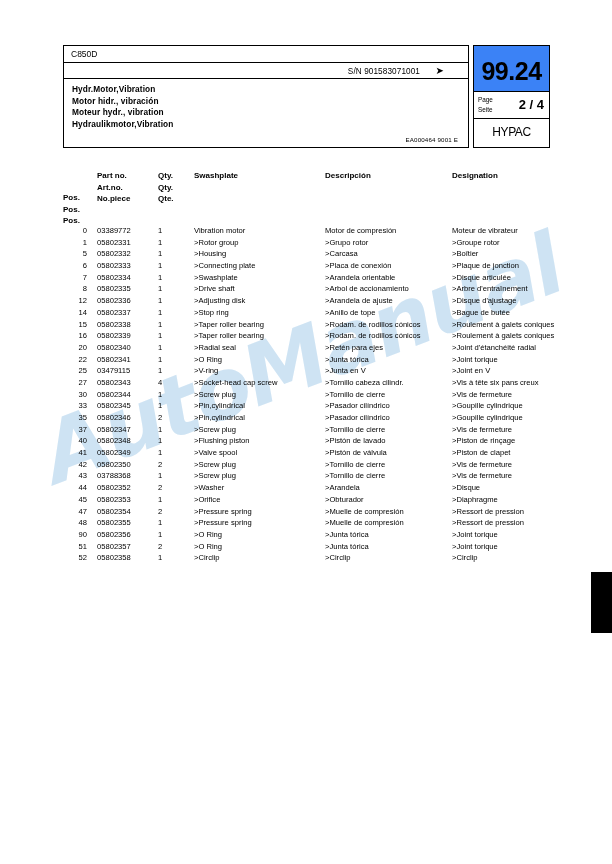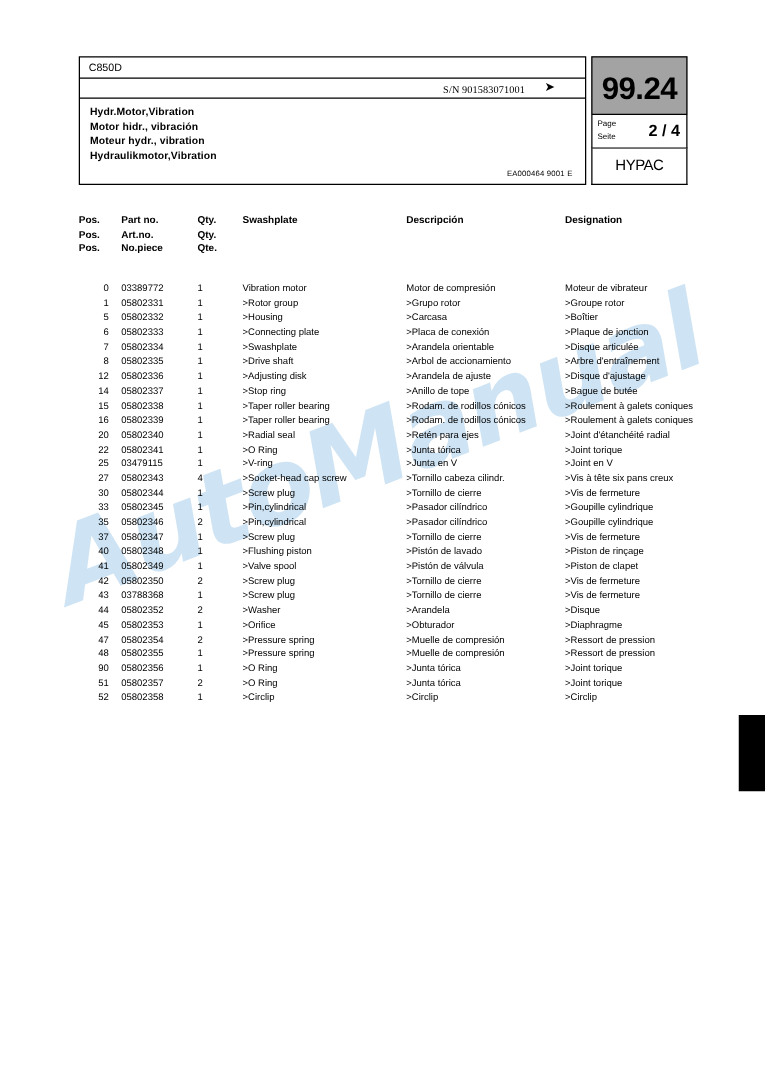--- a/index.html
+++ b/index.html
@@ -69,21 +69,20 @@
     position: absolute;
     left: 0; top: 17px;
     width: 100%; height: 16px;
     border-bottom: 1.2px solid #000;
   }
   .hdr-sn .sn-text {
     position: absolute;
     right: 48px; top: 3.5px;
     font-size: 8.2px;
     letter-spacing: 0.1px;
-    font-family: Liberation Serif, serif;
   }
   .hdr-sn .sn-arrow {
     position: absolute;
     right: 24px; top: 2px;
     font-size: 10px;
     line-height: 11px;
   }
   .hdr-titles {
     position: absolute;
     left: 0; top: 33px;
@@ -107,21 +106,21 @@
   .hdr-right {
     position: absolute;
     left: 410px; top: 0;
     width: 77px; height: 103px;
   }
   .hdr-chapter {
     position: absolute;
     left: 0; top: 0;
     width: 77px; height: 47px;
     border: 1.2px solid #000;
-    background: #a3a3a3;
+    background: #3b82f6;
   }
   .hdr-chapter span {
     position: absolute;
     left: 0; right: 0;
     top: 11px;
     text-align: center;
     font-size: 25px;
     font-weight: bold;
     letter-spacing: -0.5px;
   }
@@ -169,21 +168,21 @@
     width: 612px;
     z-index: 10;
     font-size: 8px;
     font-weight: bold;
   }
   #col-headings .hrow {
     position: relative;
     height: 11.5px;
   }
   #col-headings .c { position: absolute; white-space: nowrap; }
-  .cx-pos  { left: 63px; }
+  .cx-pos  { left: 63px; margin-top: 22px; }
   .cx-part { left: 97px; }
   .cx-qty  { left: 158px; }
   .cx-desc { left: 194px; }
   .cx-desp { left: 325px; }
   .cx-desg { left: 452px; }
 
   
   #parts-table {
     position: absolute;
     left: 0; top: 225px;

